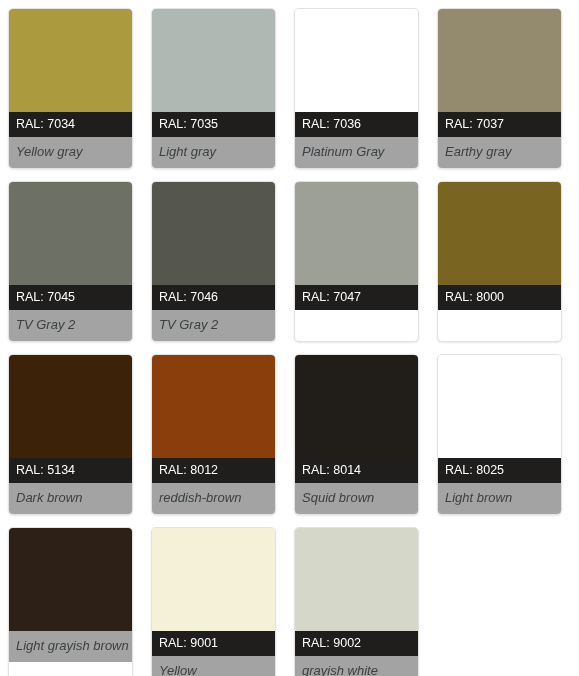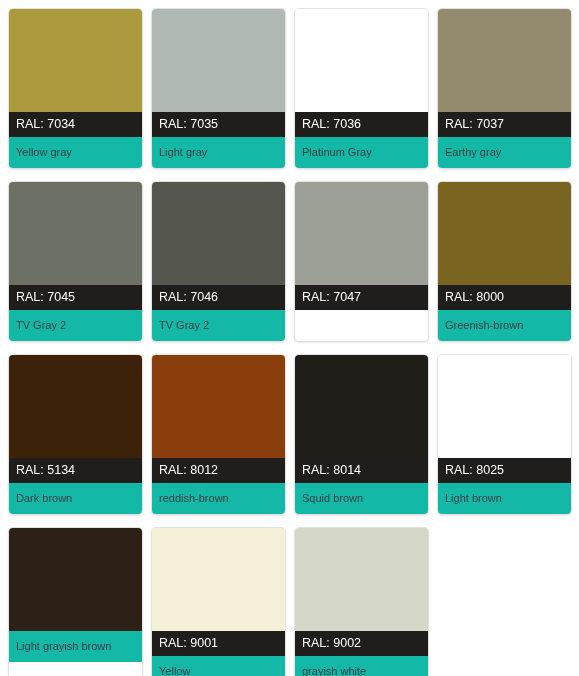--- a/index.html
+++ b/index.html
@@ -19,21 +19,21 @@
     display: grid;
     grid-template-columns: repeat(4, 143px);
     column-gap: 0px;
     row-gap: 0px;
     padding: 8px 0 0 8px;
     box-sizing: border-box;
     width: 587px;
   }
 
   .swatch-card {
-    width: 135px;
+    width: 125px;
     margin: 0 0 12px 0;
     background: #ffffff;
     border: 1px solid #e2e2e2;
     border-radius: 5px;
     box-shadow: 0 1px 2px rgba(0,0,0,0.10);
     overflow: hidden;
     box-sizing: border-box;
   }
 
   .swatch-color {
@@ -46,27 +46,28 @@
     background: #201e1c;
     color: #ffffff;
     font-size: 12.5px;
     line-height: 15px;
     padding: 5px 7px 5px 7px;
     white-space: nowrap;
     overflow: hidden;
   }
 
   .swatch-name {
-    background: #14b8a6;
+    background: #a3a3a3;
     color: #3c4043;
-    font-size: 11px;
+    font-size: 13px;
     line-height: 16px;
     padding: 7px 7px 8px 7px;
     white-space: nowrap;
     overflow: hidden;
+    font-style: italic;
   }
 </style>
 </head>
 <body>
 
 <div id="swatch-grid">
     <div class="swatch-card">
       <div class="swatch-color" style="background: rgb(172, 154, 62);"></div>
       <div class="swatch-code">RAL: 7034</div>
       <div class="swatch-name">Yellow gray</div>
@@ -96,21 +97,20 @@
       <div class="swatch-code">RAL: 7046</div>
       <div class="swatch-name">TV Gray 2</div>
     </div>
     <div class="swatch-card">
       <div class="swatch-color" style="background: rgb(157, 160, 150);"></div>
       <div class="swatch-code">RAL: 7047</div>
     </div>
     <div class="swatch-card">
       <div class="swatch-color" style="background: rgb(122, 100, 34);"></div>
       <div class="swatch-code">RAL: 8000</div>
-      <div class="swatch-name">Greenish-brown</div>
     </div>
     <div class="swatch-card">
       <div class="swatch-color" style="background: rgb(60, 34, 9);"></div>
       <div class="swatch-code">RAL: 5134</div>
       <div class="swatch-name">Dark brown</div>
     </div>
     <div class="swatch-card">
       <div class="swatch-color" style="background: rgb(138, 62, 12);"></div>
       <div class="swatch-code">RAL: 8012</div>
       <div class="swatch-name">reddish-brown</div>

